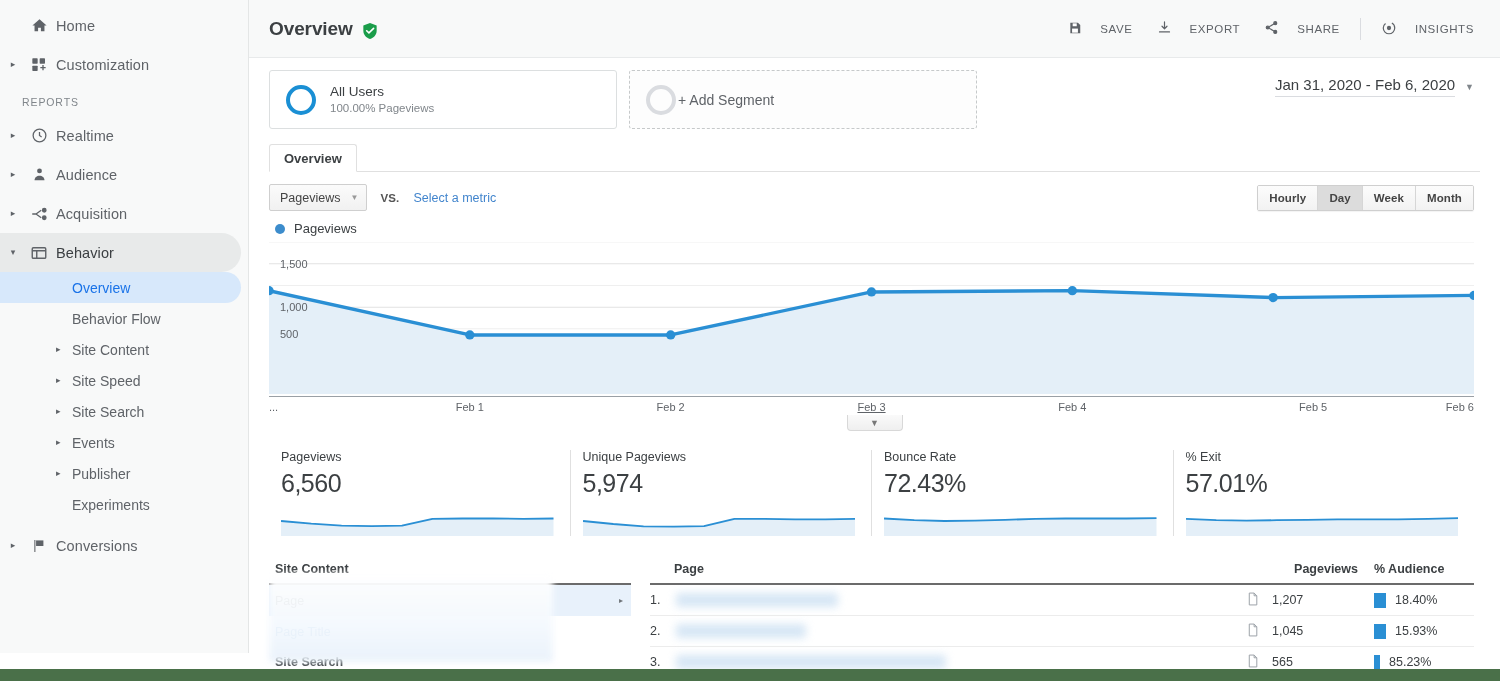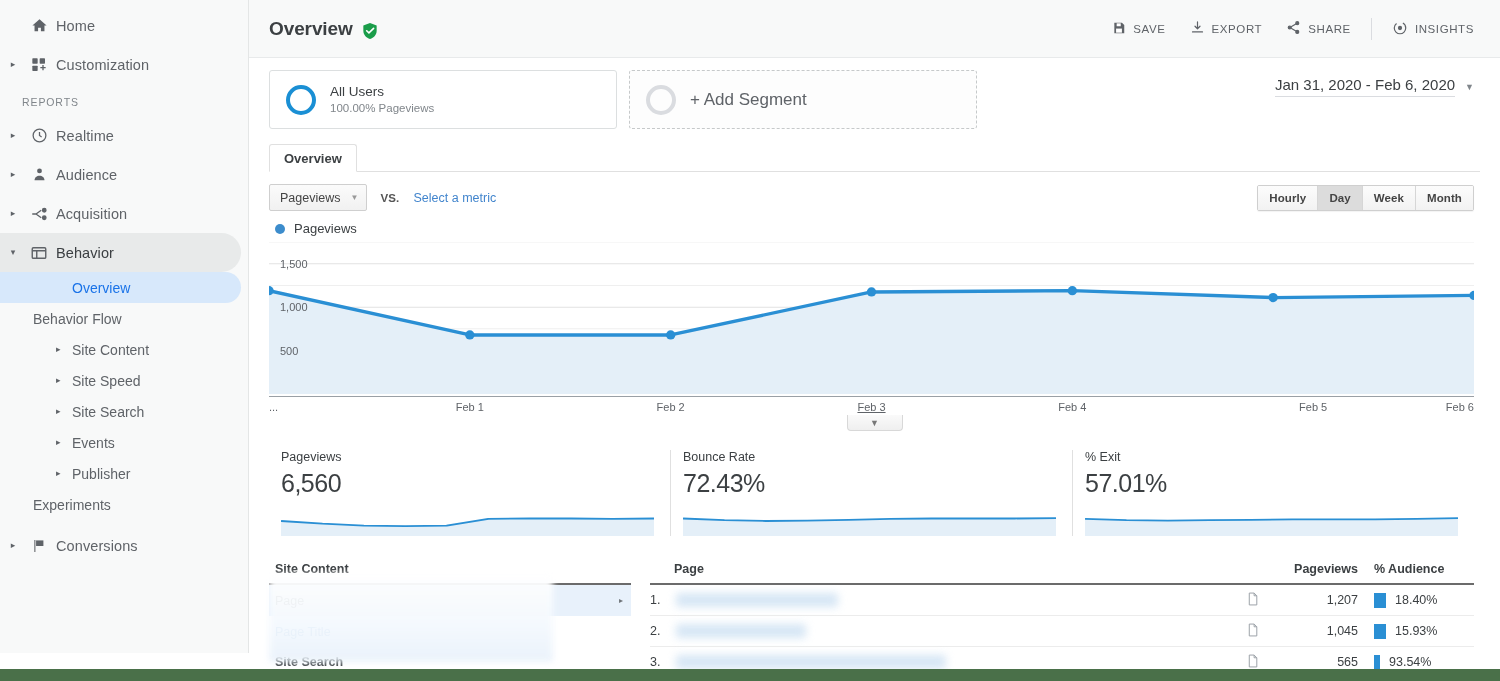--- a/index.html
+++ b/index.html
@@ -54,21 +54,21 @@
     display: flex; align-items: center;
     height: 31px; cursor: pointer; position: relative;
   }
   .sub-row .caret {
     width: 12px; flex: 0 0 12px; font-size: 9px; color: #5f6368;
     margin-left: 56px; line-height: 1;
   }
   .sub-label {
     font-size: 14px; color: #5f6368; margin-left: 4px; white-space: nowrap;
   }
-  .sub-row.no-caret .sub-label { margin-left: 33px; }
+  .sub-row.no-caret .sub-label { margin-left: 72px; }
   .sub-row.selected {
     background: #d7e8fb;
     border-radius: 0 20px 20px 0;
     margin-right: 7px;
   }
   .sub-row.selected .sub-label { color: #1a73e8; margin-left: 72px; }
   .attribution-row {
     position: absolute; bottom: 32px; left: 0; right: 0;
     display: flex; align-items: center; height: 34px; cursor: pointer;
   }
@@ -89,21 +89,21 @@
   .page-title {
     font-size: 19px; font-weight: 700; color: #3c4043;
     letter-spacing: -.1px;
   }
   .verified {
     width: 16px; height: 18px; margin-left: 9px; display: inline-block;
     position: relative; top: 2px;
   }
   .topbar-actions { margin-left: auto; display: flex; align-items: center; }
   .action-btn {
-    display: flex; align-items: center; gap: 7px;
+    display: flex; align-items: center; gap: 18px;
     padding: 6px 12px; cursor: pointer;
     color: #5f6368; font-size: 11.5px; letter-spacing: .6px; font-weight: 500;
   }
   .action-divider {
     width: 1px; height: 22px; background: #dadce0; margin: 0 8px;
   }
 
   
   .seg-area {
     display: flex; align-items: center; padding: 12px 20px 0 20px;
@@ -119,21 +119,21 @@
     border: 1px dashed #c6c9ca; margin-left: 12px; background: #fdfdfd;
   }
   .ring {
     width: 30px; height: 30px; border-radius: 50%;
     border: 4px solid #1a8fd4; flex: 0 0 30px;
   }
   .ring.grey { border-color: #dadce0; }
   .seg-text { margin-left: 14px; }
   .seg-name { font-size: 13.5px; color: #3c4043; line-height: 17px; }
   .seg-sub { font-size: 11.5px; color: #80868b; line-height: 15px; margin-top: 1px; }
-  .seg-add-label { margin-left: 14px; font-size: 17px; color: #5f6368; }
+  .seg-add-label { margin-left: 2px; font-size: 14px; color: #5f6368; }
 
   .daterange {
     position: absolute; right: 26px; top: 18px;
     display: flex; align-items: center; cursor: pointer;
   }
   .daterange-text {
     font-size: 15px; color: #3c4043; border-bottom: 1px solid #dadce0;
     padding-bottom: 3px;
   }
   .daterange-caret {
@@ -268,21 +268,21 @@
     display: flex; align-items: center; height: 31px;
     border-bottom: 1px solid #ececec; font-size: 12.5px; color: #3c4043;
   }
   .rt-idx { width: 24px; text-align: left; color: #3c4043; }
   .rt-page { flex: 1; position: relative; height: 100%; }
   .blur-bar {
     position: absolute; top: 8px; left: 2px; height: 14px;
     background: #cfe2f3; filter: blur(4px); border-radius: 3px; opacity: .85;
   }
   .rt-doc { width: 40px; text-align: center; color: #9aa0a6; }
-  .rt-pv { width: 86px; text-align: right; }
+  .rt-pv { width: 86px; }
   .rt-pct { width: 116px; padding-left: 16px; display: flex; align-items: center; }
   .pct-swatch {
     width: 12px; height: 15px; background: #2a8fd4; margin-right: 9px;
     flex: 0 0 12px;
   }
 
   
   .blur-popup {
     position: absolute; left: 0; top: 12px;
     width: 284px; height: 88px;
@@ -531,21 +531,21 @@
             <circle cx="0" cy="48.639999999999986" r="4.6" fill="#2a8fd4"></circle>
             <circle cx="196.66666666666666" cy="92.93714285714286" r="4.6" fill="#2a8fd4"></circle>
             <circle cx="393.3333333333333" cy="92.93714285714286" r="4.6" fill="#2a8fd4"></circle>
             <circle cx="590" cy="49.94285714285715" r="4.6" fill="#2a8fd4"></circle>
             <circle cx="786.6666666666666" cy="48.639999999999986" r="4.6" fill="#2a8fd4"></circle>
             <circle cx="983.3333333333334" cy="55.58857142857144" r="4.6" fill="#2a8fd4"></circle>
             <circle cx="1180" cy="53.41714285714286" r="4.6" fill="#2a8fd4"></circle>
           </svg>
         <div class="ylabel" id="ytick0" style="top: 15.7143px;">1,500</div>
         <div class="ylabel" id="ytick1" style="top: 59.1429px;">1,000</div>
-        <div class="ylabel" id="ytick2" style="top: 103px;">500</div>
+        <div class="ylabel" id="ytick2" style="top: 86px;">500</div>
       </div>
 
       <div class="xaxis" id="xaxis">
           <span class="xtick" style="left: 0px; transform: none;">...</span>
           <span class="xtick" style="left: 16.6667%;">Feb 1</span>
           <span class="xtick" style="left: 33.3333%;">Feb 2</span>
           <span class="xtick" style="left: 50%; text-decoration: underline;">Feb 3</span>
           <span class="xtick" style="left: 66.6667%;">Feb 4</span>
           <span class="xtick" style="left: 83.3333%; margin-left: 40px;">Feb 5</span>
           <span class="xtick" style="left: 100%; transform: translateX(-100%);">Feb 6</span>
@@ -553,20 +553,28 @@
       <div class="chart-handle">▼</div>
     </div>
 
     <div class="cards" id="cards">
         <div class="card">
           <div class="card-label">Pageviews</div>
           <div class="card-value">6,560</div>
           <svg class="card-spark" viewBox="0 0 200 34" preserveAspectRatio="none">
             <path d="M 0.0 19.0 L 22.2 21.6 L 44.4 23.7 L 66.7 24.1 L 88.9 23.7 L 111.1 16.9 L 133.3 16.5 L 155.6 16.5 L 177.8 16.9 L 200.0 16.5 L 200 34 L 0 34 Z" fill="#e4eff8"></path>
             <path d="M 0.0 19.0 L 22.2 21.6 L 44.4 23.7 L 66.7 24.1 L 88.9 23.7 L 111.1 16.9 L 133.3 16.5 L 155.6 16.5 L 177.8 16.9 L 200.0 16.5" fill="none" stroke="#2a8fd4" stroke-width="1.8"></path>
+          </svg>
+        </div>
+        <div class="card">
+          <div class="card-label">Unique Pageviews</div>
+          <div class="card-value">5,974</div>
+          <svg class="card-spark" viewBox="0 0 200 34" preserveAspectRatio="none">
+            <path d="M 0.0 19.0 L 22.2 22.0 L 44.4 24.3 L 66.7 24.7 L 88.9 24.1 L 111.1 16.9 L 133.3 16.9 L 155.6 17.4 L 177.8 17.4 L 200.0 16.9 L 200 34 L 0 34 Z" fill="#e4eff8"></path>
+            <path d="M 0.0 19.0 L 22.2 22.0 L 44.4 24.3 L 66.7 24.7 L 88.9 24.1 L 111.1 16.9 L 133.3 16.9 L 155.6 17.4 L 177.8 17.4 L 200.0 16.9" fill="none" stroke="#2a8fd4" stroke-width="1.8"></path>
           </svg>
         </div>
         <div class="card">
           <div class="card-label">Bounce Rate</div>
           <div class="card-value">72.43%</div>
           <svg class="card-spark" viewBox="0 0 200 34" preserveAspectRatio="none">
             <path d="M 0.0 16.5 L 22.2 18.2 L 44.4 19.0 L 66.7 18.6 L 88.9 17.8 L 111.1 16.9 L 133.3 16.5 L 155.6 16.5 L 177.8 16.5 L 200.0 16.1 L 200 34 L 0 34 Z" fill="#e4eff8"></path>
             <path d="M 0.0 16.5 L 22.2 18.2 L 44.4 19.0 L 66.7 18.6 L 88.9 17.8 L 111.1 16.9 L 133.3 16.5 L 155.6 16.5 L 177.8 16.5 L 200.0 16.1" fill="none" stroke="#2a8fd4" stroke-width="1.8"></path>
           </svg>
         </div>
@@ -635,21 +643,21 @@
               <span class="rt-page">
                 <span class="blur-bar" style="width:270px"></span>
               </span>
               <span class="rt-doc"><svg width="13" height="14" viewBox="0 0 24 26" fill="none" stroke="#9aa0a6" stroke-width="1.8">
                   <path d="M6 2h9l5 5v17H6z"></path>
                   <path d="M15 2v5h5"></path>
                 </svg></span>
               <span class="rt-pv">565</span>
               <span class="rt-pct">
                 <span class="pct-swatch" style="width:6px;flex-basis:6px"></span>
-                <span>93.54%</span>
+                <span>85.23%</span>
               </span>
             </div>
           </div>
         <div class="blur-popup"></div>
       </div>
     </div>
 
   </div>
 
   <div class="bottom-strip"></div>

